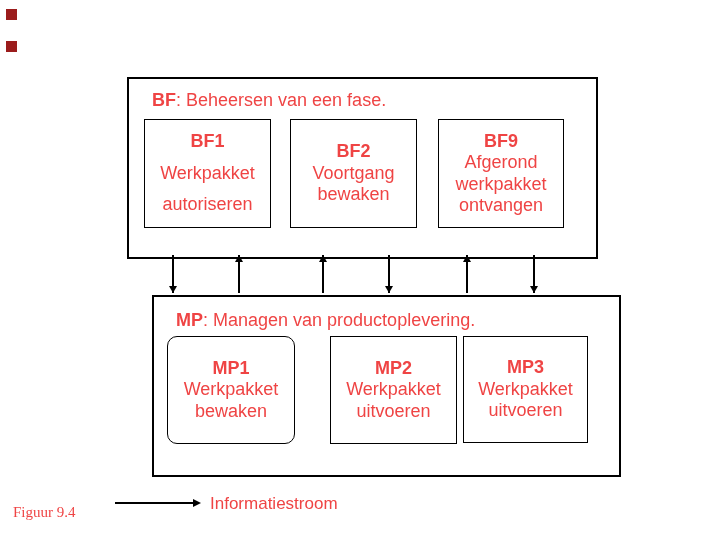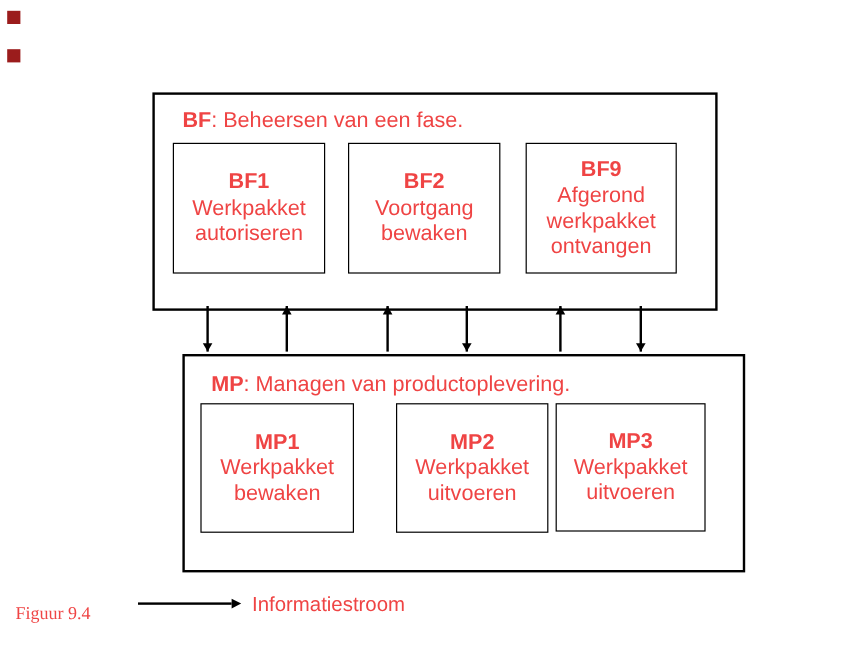--- a/index.html
+++ b/index.html
@@ -47,25 +47,25 @@
     flex-direction: column;
     align-items: center;
     justify-content: center;
     text-align: center;
     font-size: 18px;
     line-height: 21.5px;
   }
   .process-box .line:first-child { font-weight: bold; }
   .line:empty { display: none; }
 
-  #bf1 { left: 15px;  top: 40px; width: 125px; height: 107px; }
+  #bf1 { left: 15px;  top: 40px; width: 125px; height: 107px; gap: 10px; }
   #bf2 { left: 161px; top: 40px; width: 125px; height: 107px; }
   #bf9 { left: 309px; top: 40px; width: 124px; height: 107px; align-items: center; }
 
-  #mp1 { left: 13px;  top: 39px; width: 126px; height: 106px; }
+  #mp1 { left: 13px;  top: 39px; width: 126px; height: 106px; border-radius: 10px; }
   #mp2 { left: 176px; top: 39px; width: 125px; height: 106px; }
   #mp3 { left: 309px; top: 39px; width: 123px; height: 105px; }
 
   .varrow {
     position: absolute;
     top: 255px;
     height: 38px;
     width: 2px;
     background: #000;
   }

